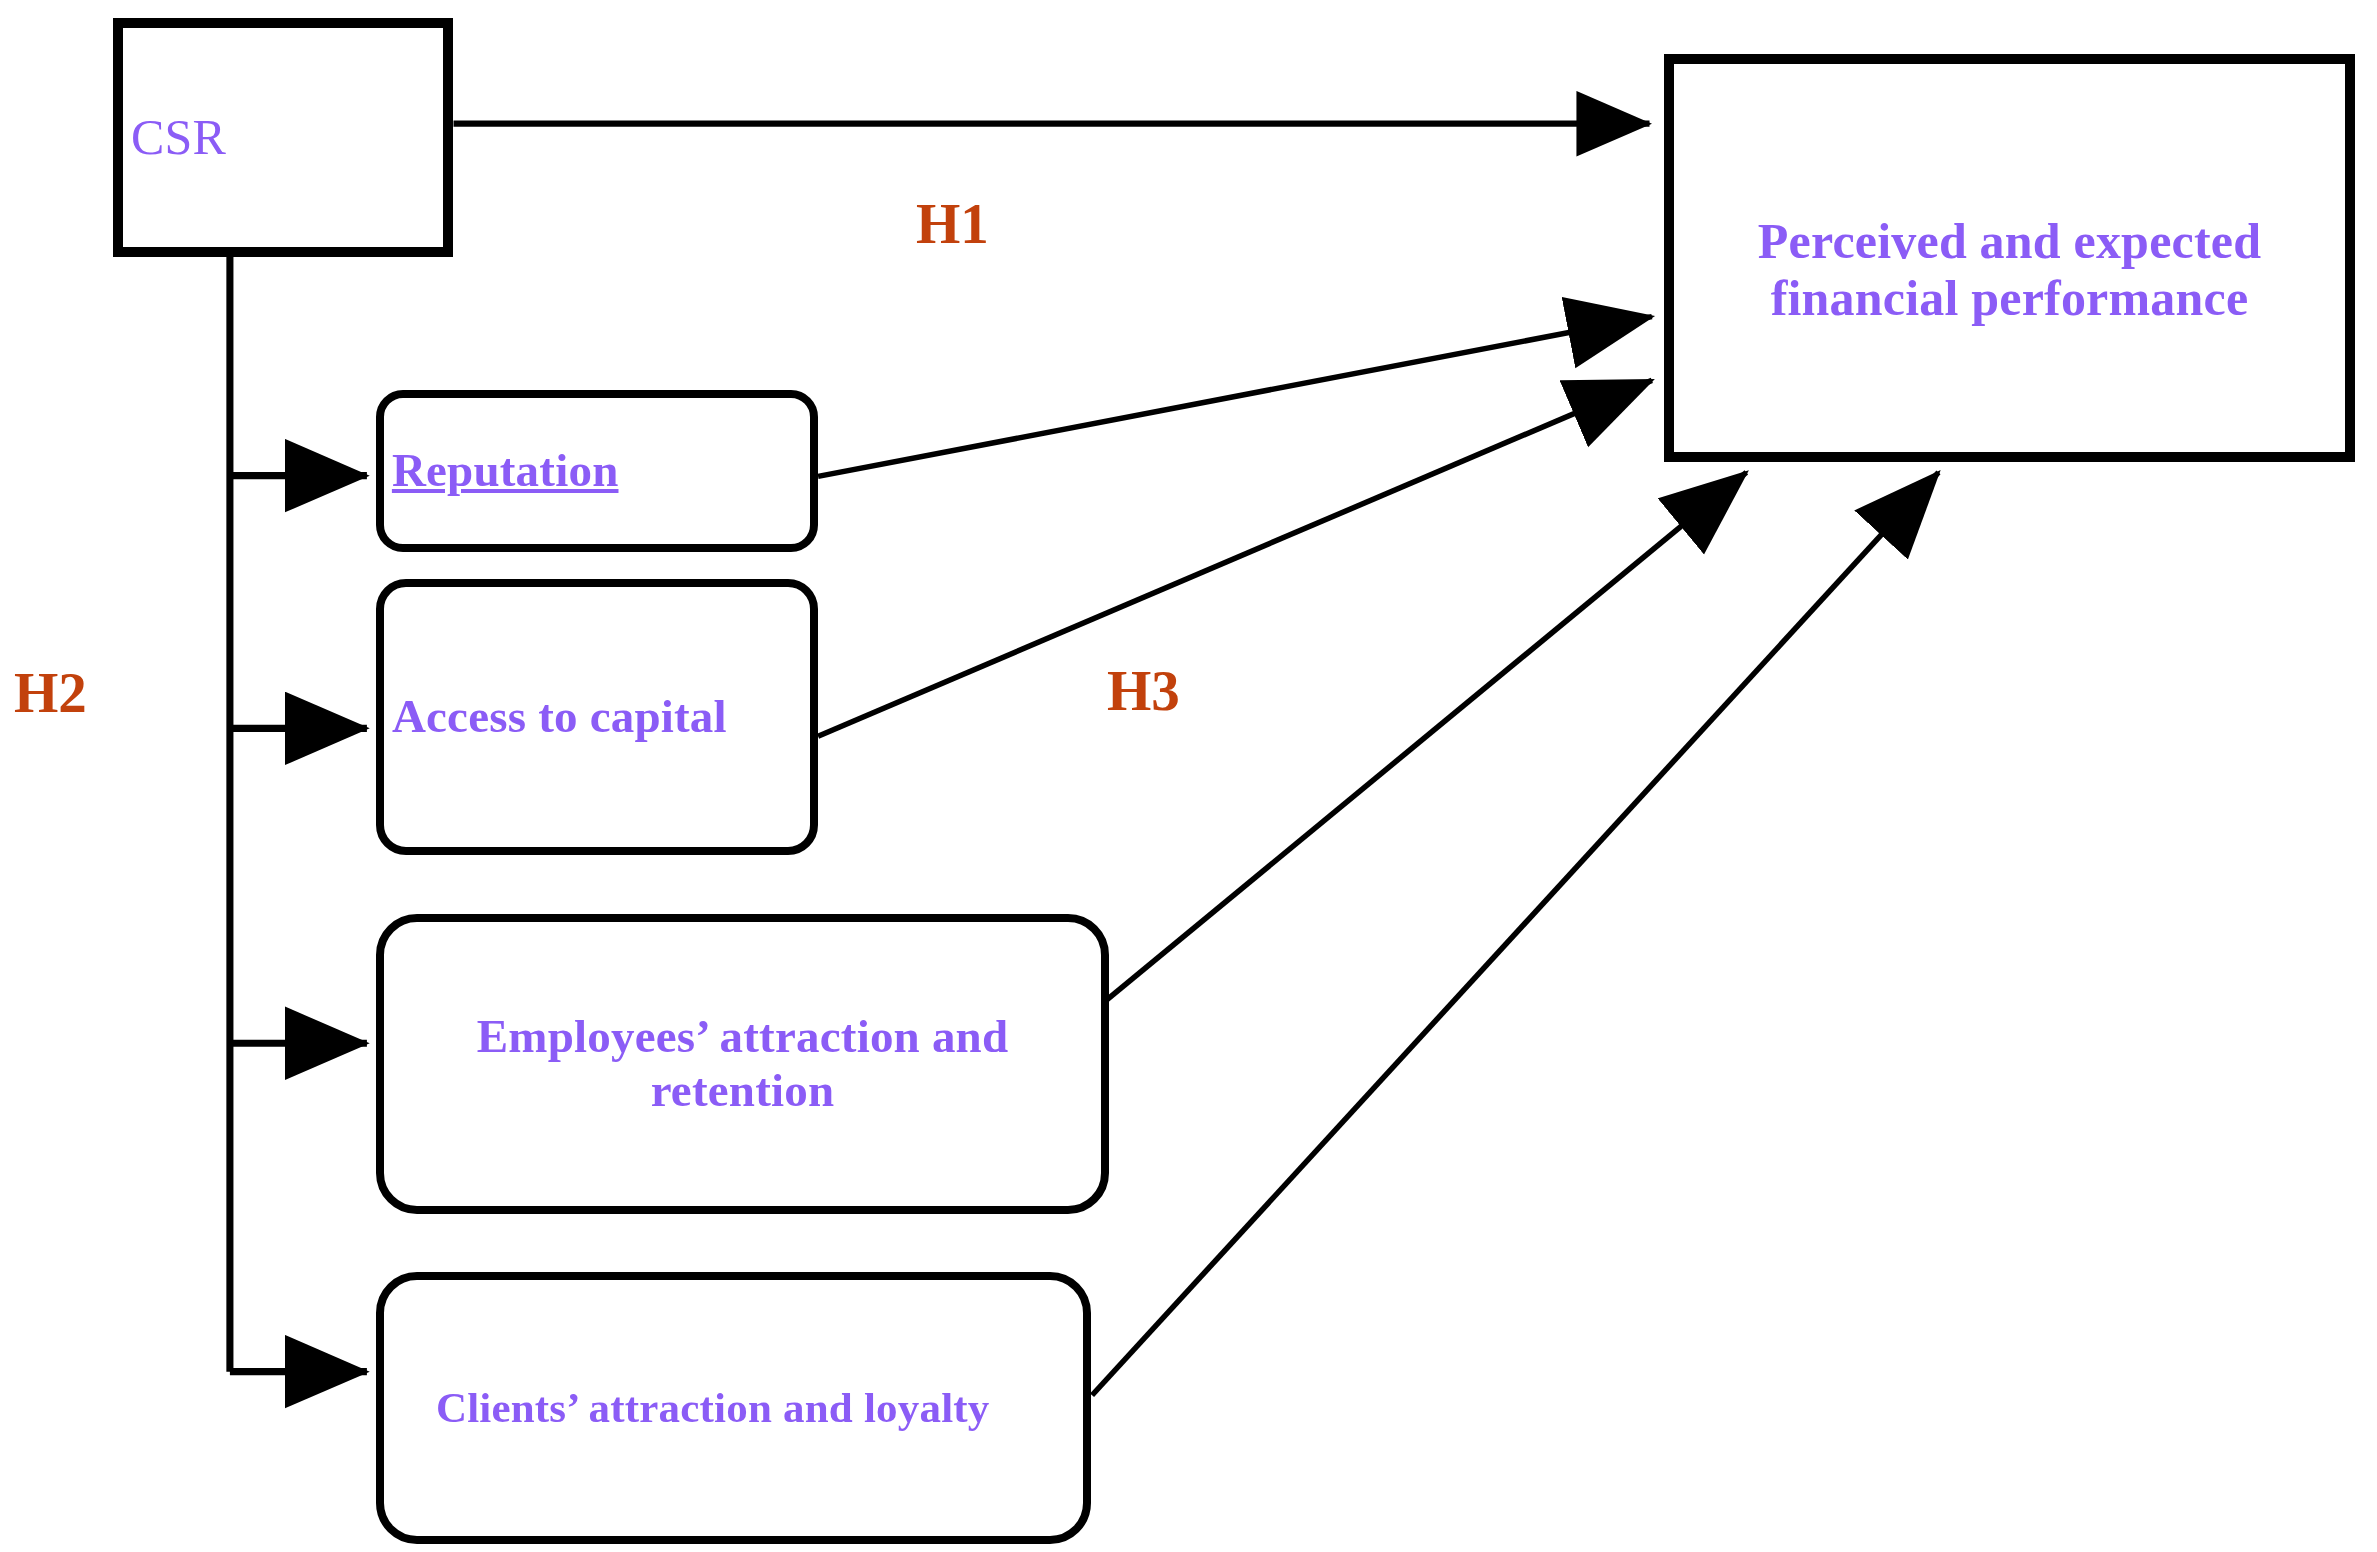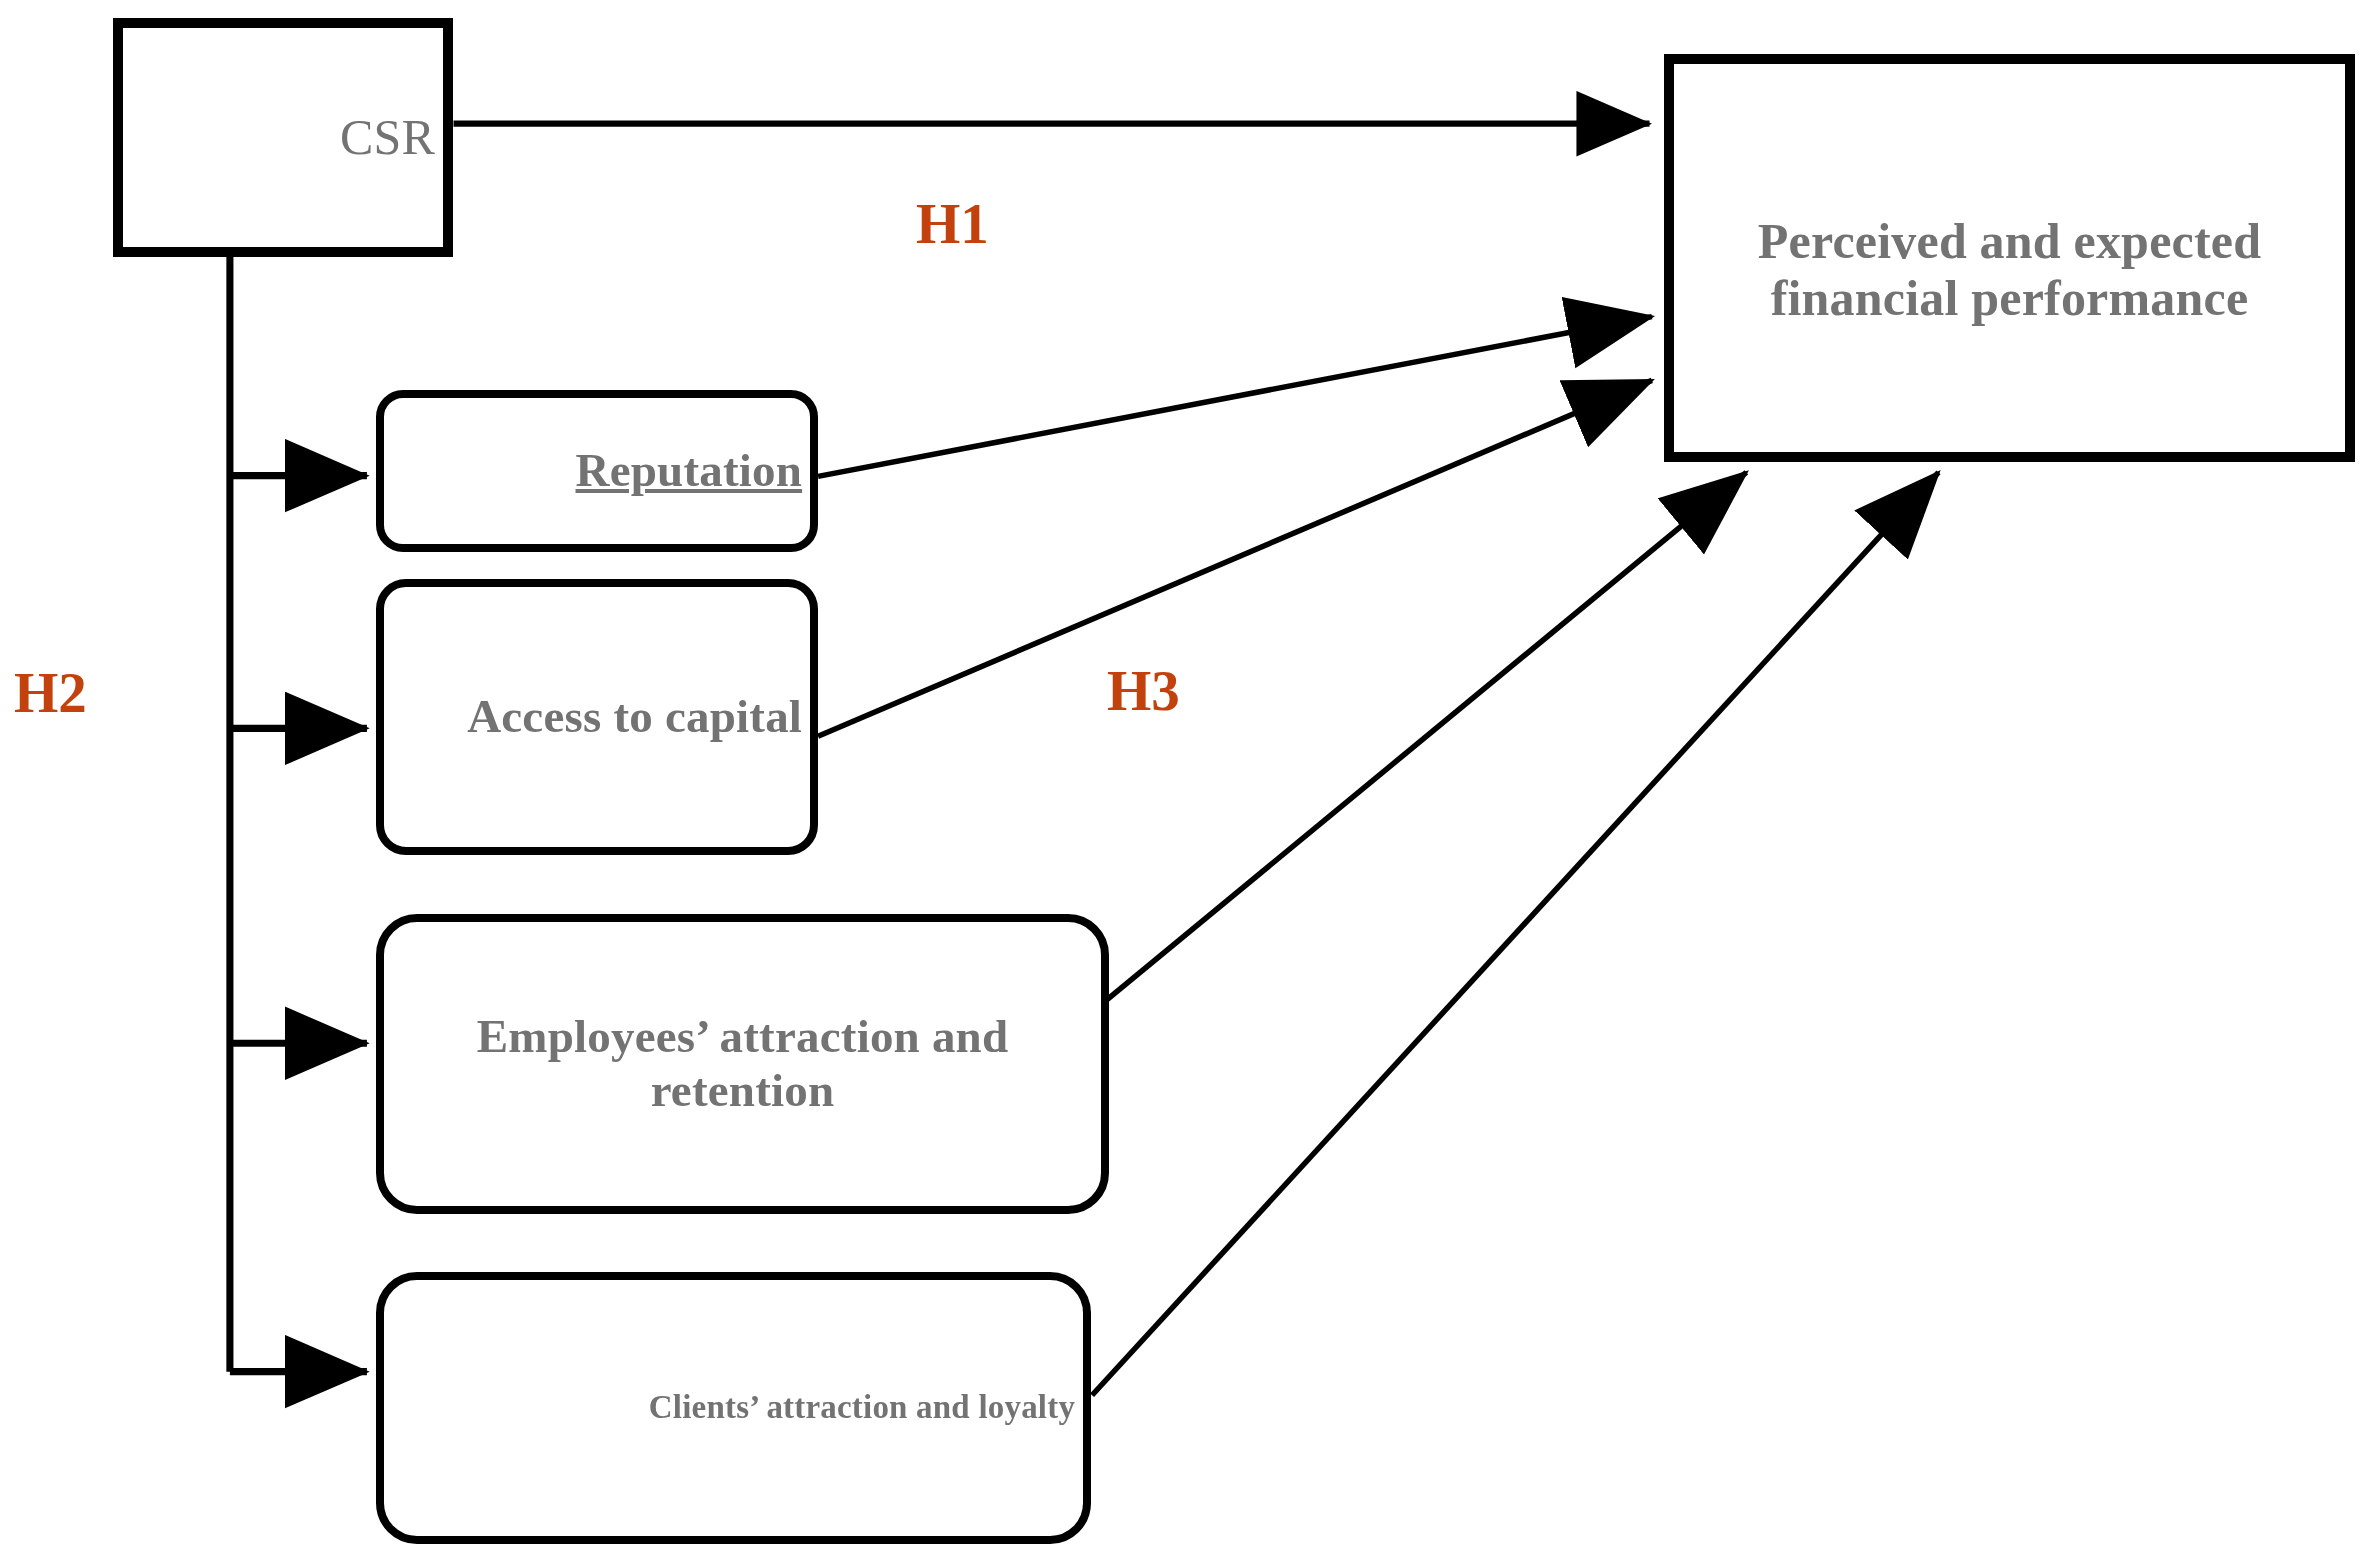--- a/index.html
+++ b/index.html
@@ -23,23 +23,23 @@
     width: 2377px;
     height: 1552px;
   }
   .node {
     position: absolute;
     box-sizing: border-box;
     background: #ffffff;
     border: 8.7px solid #000000;
     display: flex;
     align-items: center;
-    justify-content: flex-end;
+    justify-content: flex-start;
     text-align: center;
-    color: #737373;
+    color: #8b5cf6;
     z-index: 3;
   }
   .node-label {
     display: block;
     font-weight: bold;
     line-height: 1.14;
     letter-spacing: 0.2px;
     padding: 0 7.9px;
   }
   #node-csr {
@@ -88,21 +88,21 @@
     border-radius: 41px;
   }
   #node-employees .node-label { font-size: 47px; }
   #node-clients {
     left: 376px;
     top: 1272px;
     width: 715px;
     height: 272px;
     border-radius: 41px;
   }
-  #node-clients .node-label { font-size: 33px; }
+  #node-clients .node-label { font-size: 43px; margin-left: 44px; }
   .hyp {
     position: absolute;
     font-size: 57px;
     font-weight: bold;
     color: #c2410c;
     white-space: nowrap;
     z-index: 4;
   }
   #hyp-h1 { left: 916px; top: 191px; }
   #hyp-h2 { left: 14px;   top: 660px; }

